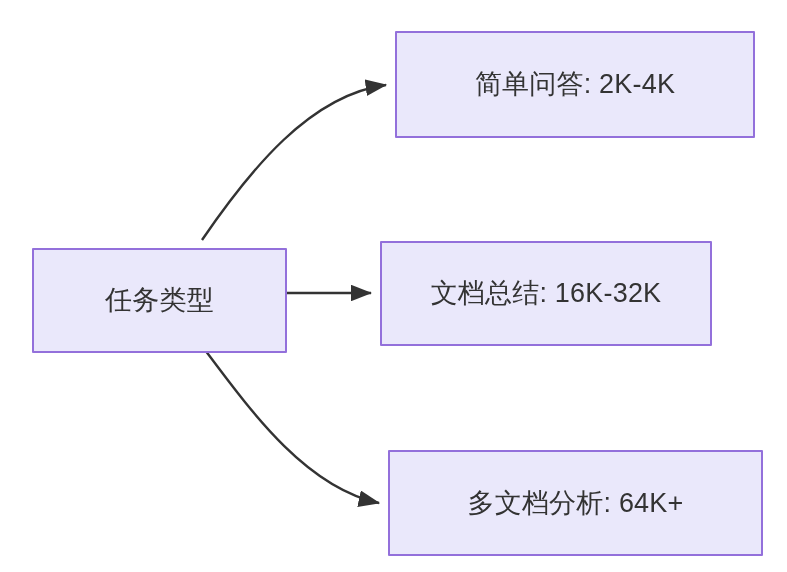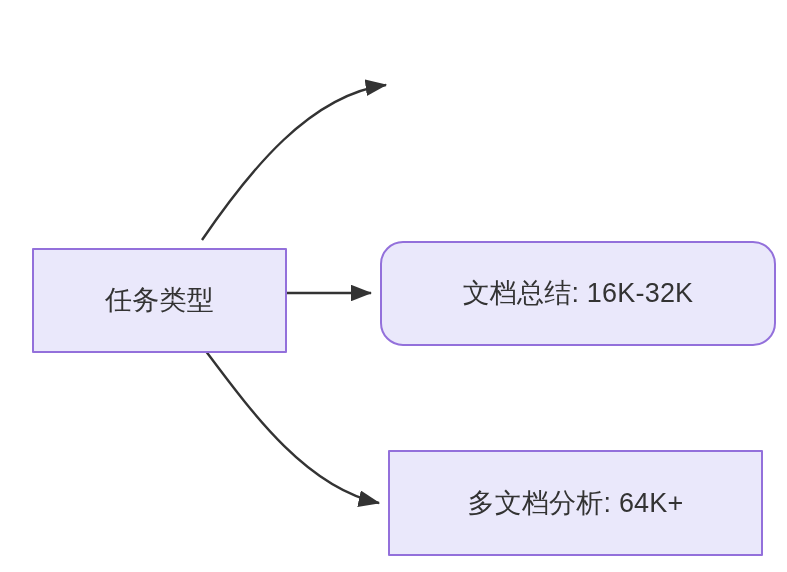--- a/index.html
+++ b/index.html
@@ -40,21 +40,21 @@
     color: #333333;
     font-size: 27px;
     line-height: 1.2;
     letter-spacing: 0.2px;
     white-space: nowrap;
     text-align: center;
   }
   
   #node-root        { left: 32px;  top: 248px; width: 255px; height: 105px; }
   #node-simple-qa   { left: 395px; top: 31px;  width: 360px; height: 107px; }
-  #node-doc-summary { left: 380px; top: 241px; width: 396px; height: 105px; border-radius: 23px; }
+  #node-doc-summary { left: 380px; top: 241px; width: 332px; height: 105px; }
   #node-multi-doc   { left: 388px; top: 450px; width: 375px; height: 106px; }
 </style>
 </head>
 <body>
 
 <div id="diagram-root">
 
   <svg id="edge-layer" viewBox="0 0 787 572" width="787" height="572" xmlns="http://www.w3.org/2000/svg">
     <defs>
       <marker id="arrowhead" markerWidth="9" markerHeight="7" refX="8.5" refY="3.5" orient="auto" markerUnits="strokeWidth">
@@ -66,20 +66,23 @@
 
     <path d="M 287,293 L 371,293" fill="none" stroke="#333333" stroke-width="2.4" marker-end="url(#arrowhead)"></path>
 
     <path d="M 202,346 C 250,410 305,487 379,503" fill="none" stroke="#333333" stroke-width="2.4" marker-end="url(#arrowhead)"></path>
   </svg>
 
   <div class="flow-node" id="node-root">
     <span class="flow-node-label">任务类型</span>
   </div>
 
+  <div class="flow-node" id="node-simple-qa">
+    <span class="flow-node-label">简单问答: 2K-4K</span>
+  </div>
 
   <div class="flow-node" id="node-doc-summary">
     <span class="flow-node-label">文档总结: 16K-32K</span>
   </div>
 
   <div class="flow-node" id="node-multi-doc">
     <span class="flow-node-label">多文档分析: 64K+</span>
   </div>
 
 </div>

